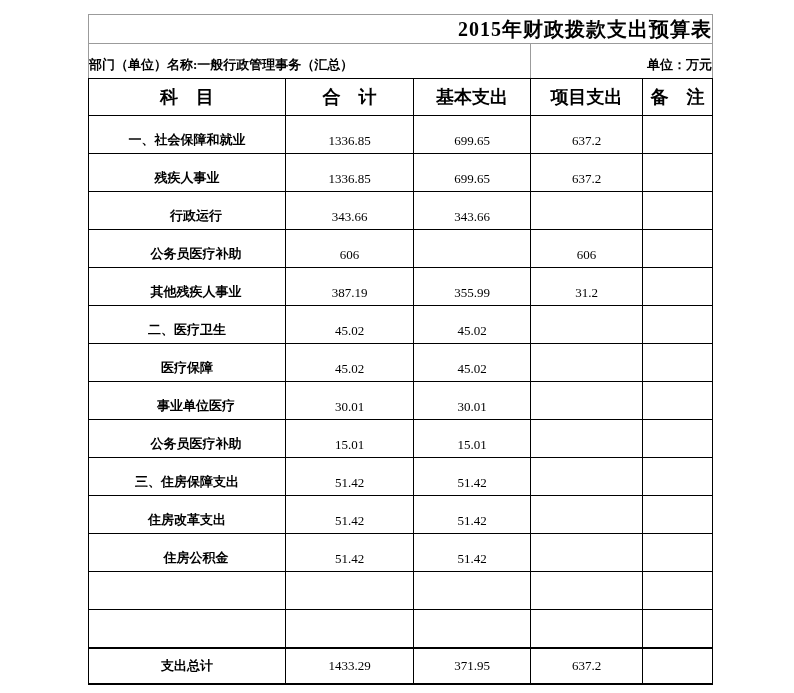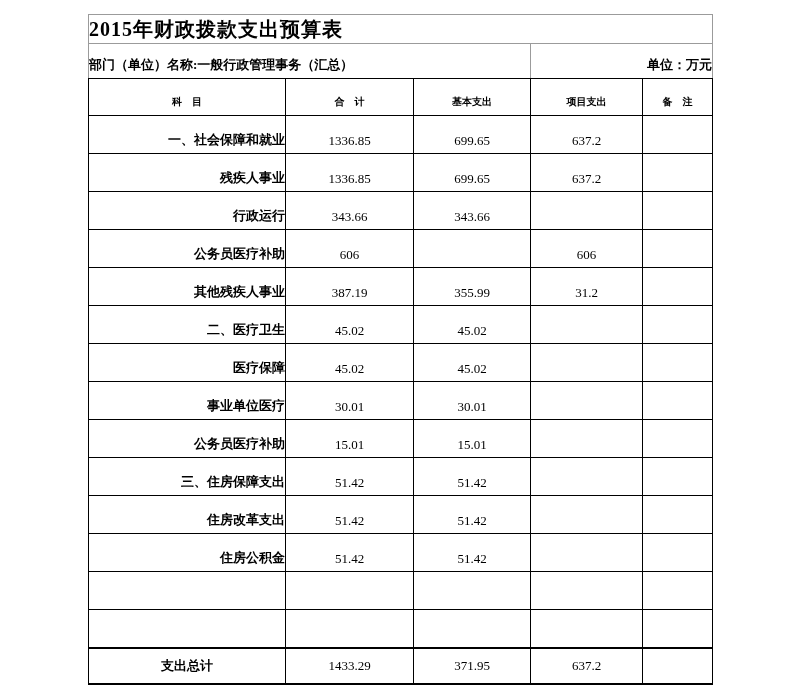--- a/index.html
+++ b/index.html
@@ -28,21 +28,21 @@
   }
   table.budget td, table.budget th {
     padding: 0;
     overflow: hidden;
     white-space: nowrap;
   }
   
   tr.title-row { height: 29px; }
   tr.title-row td {
     border: 1px solid #9b9b9b;
-    text-align: left;
+    text-align: right;
     vertical-align: middle;
     font-size: 20px;
     font-weight: bold;
     letter-spacing: 1px;
     margin-top: 44px;
   }
   
   tr.info-row { height: 35px; }
   tr.info-row td {
     border-left: 1px solid #9b9b9b;
@@ -53,37 +53,37 @@
     font-weight: bold;
     vertical-align: bottom;
     padding-bottom: 4px;
   }
   td.dept-cell { text-align: left; padding-left: 2px; }
   td.unit-cell { text-align: right; padding-right: 2px; }
   
   tr.header-row { height: 37px; }
   tr.header-row th {
     border: 1px solid #000000;
-    font-size: 10px;
+    font-size: 18px;
     font-weight: bold;
     text-align: center;
     vertical-align: bottom;
     padding-bottom: 6px;
   }
   
   tr.data-row { height: 38px; }
   tr.data-row td {
     border: 1px solid #000000;
     font-size: 13px;
     vertical-align: bottom;
     padding-bottom: 4px;
   }
   td.subject {
     font-weight: bold;
-    text-align: right;
+    text-align: center;
     padding-left: 3px;
   }
   td.subject.indent { padding-left: 18px; }
   td.num {
     font-weight: normal;
     text-align: center;
     font-family: "Liberation Serif", "DejaVu Serif", serif;
   }
   
   tr.total-row { height: 36px; }

